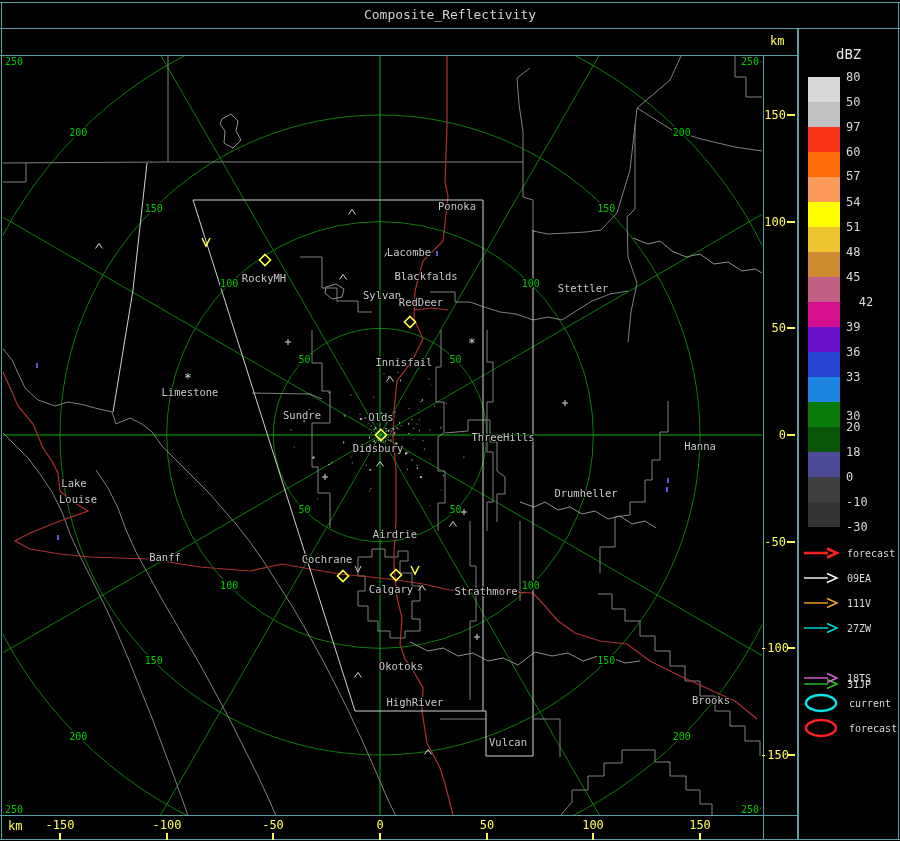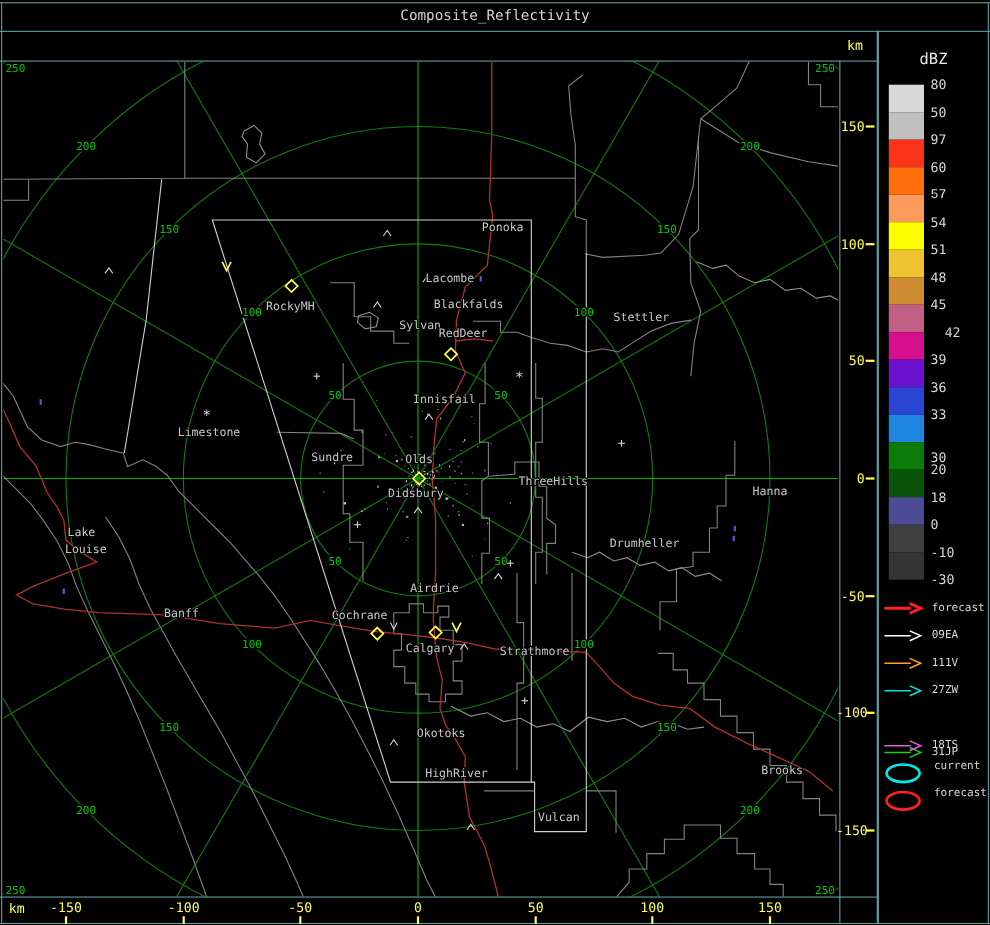--- a/index.html
+++ b/index.html
@@ -8,21 +8,21 @@
   .abs{position:absolute;}
   .bline{position:absolute;background:#5f9ea0;}
   .title-text{position:absolute;left:0;top:7px;width:100%;text-align:center;
               font-size:13px;color:#d2d2d2;letter-spacing:0px;}
   .stamp{position:absolute;left:10px;top:34px;font-size:13px;color:#ffff55;}
   .km-top{position:absolute;left:770px;top:34px;width:26px;font-size:12px;color:#ffff55;}
   .dbz-title{position:absolute;left:836px;top:46px;font-size:14px;color:#e8e8e8;text-align:right;}
   .scale-box{position:absolute;left:808px;width:32px;height:25px;}
   .scale-label{position:absolute;left:846px;width:40px;height:16px;line-height:16px;
                font-size:12px;color:#d8d8d8;}
-  .legend-row{position:absolute;left:802px;display:flex;gap:7px;}
+  .legend-row{position:absolute;left:802px;display:flex;align-items:center;gap:7px;}
   .legend-label{font-size:10px;color:#d8d8d8;white-space:nowrap;}
   .ytick-label{position:absolute;left:760px;width:26px;text-align:right;
                font-size:12px;color:#ffff55;height:14px;line-height:14px;}
   .ytick-dash{position:absolute;left:787px;width:8px;height:2px;background:#ffff55;}
   .xtick-label{position:absolute;width:44px;margin-left:-22px;text-align:center;top:818px;
                font-size:12px;color:#ffff55;height:14px;line-height:14px;}
   .xtick-dash{position:absolute;width:2px;height:7px;top:833px;margin-left:-1px;background:#ffff55;}
   .km-bottom{position:absolute;left:8px;top:819px;font-size:12px;color:#ffff55;}
   svg text{font-family:"DejaVu Sans Mono","Liberation Mono",monospace;}
 </style>

